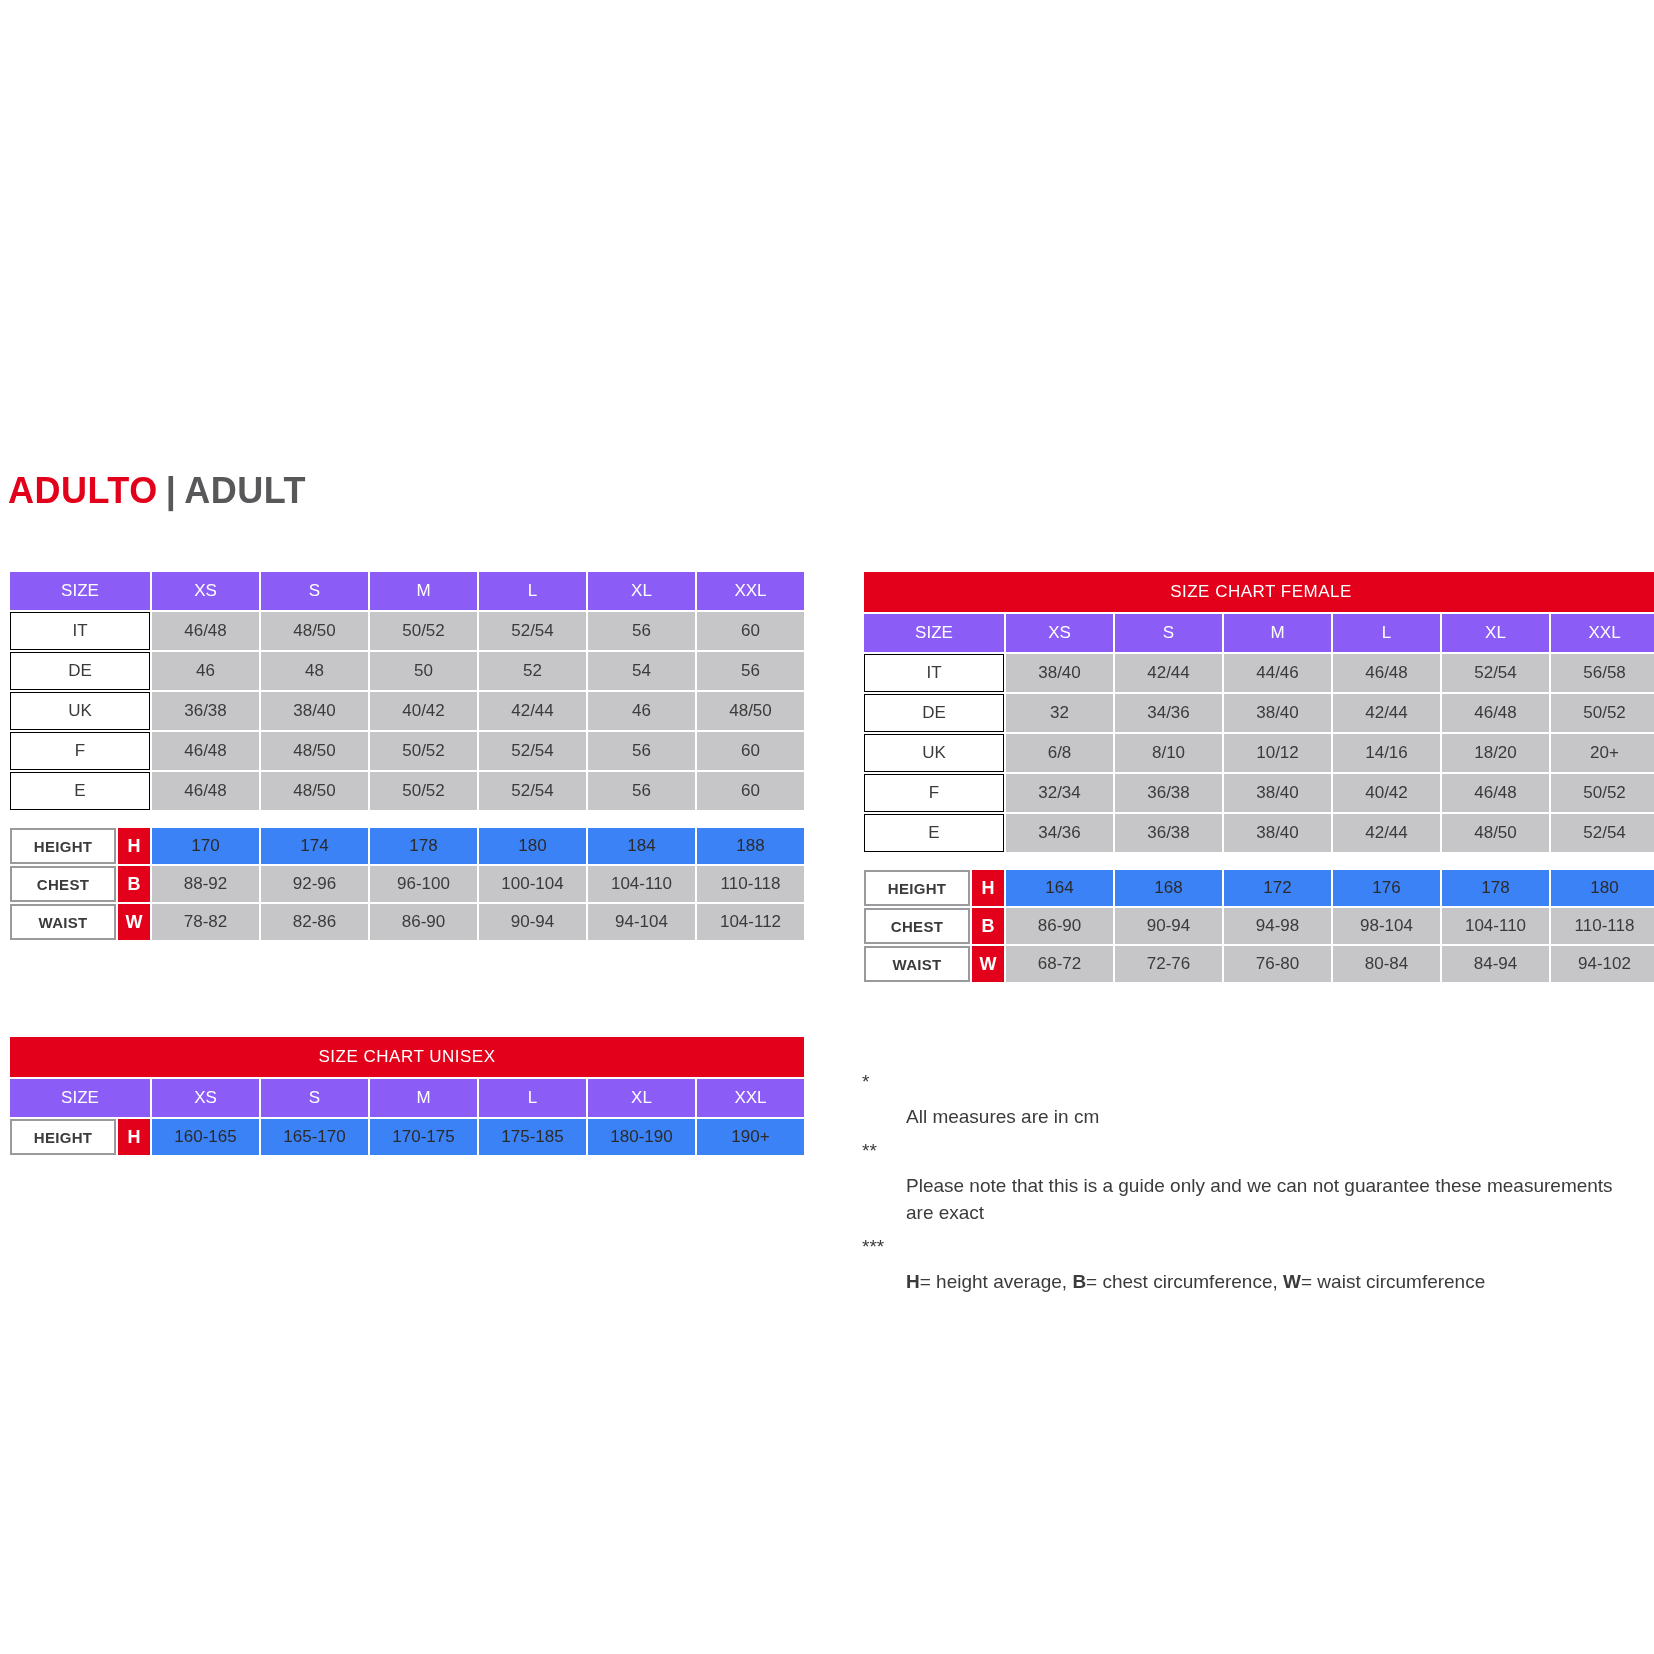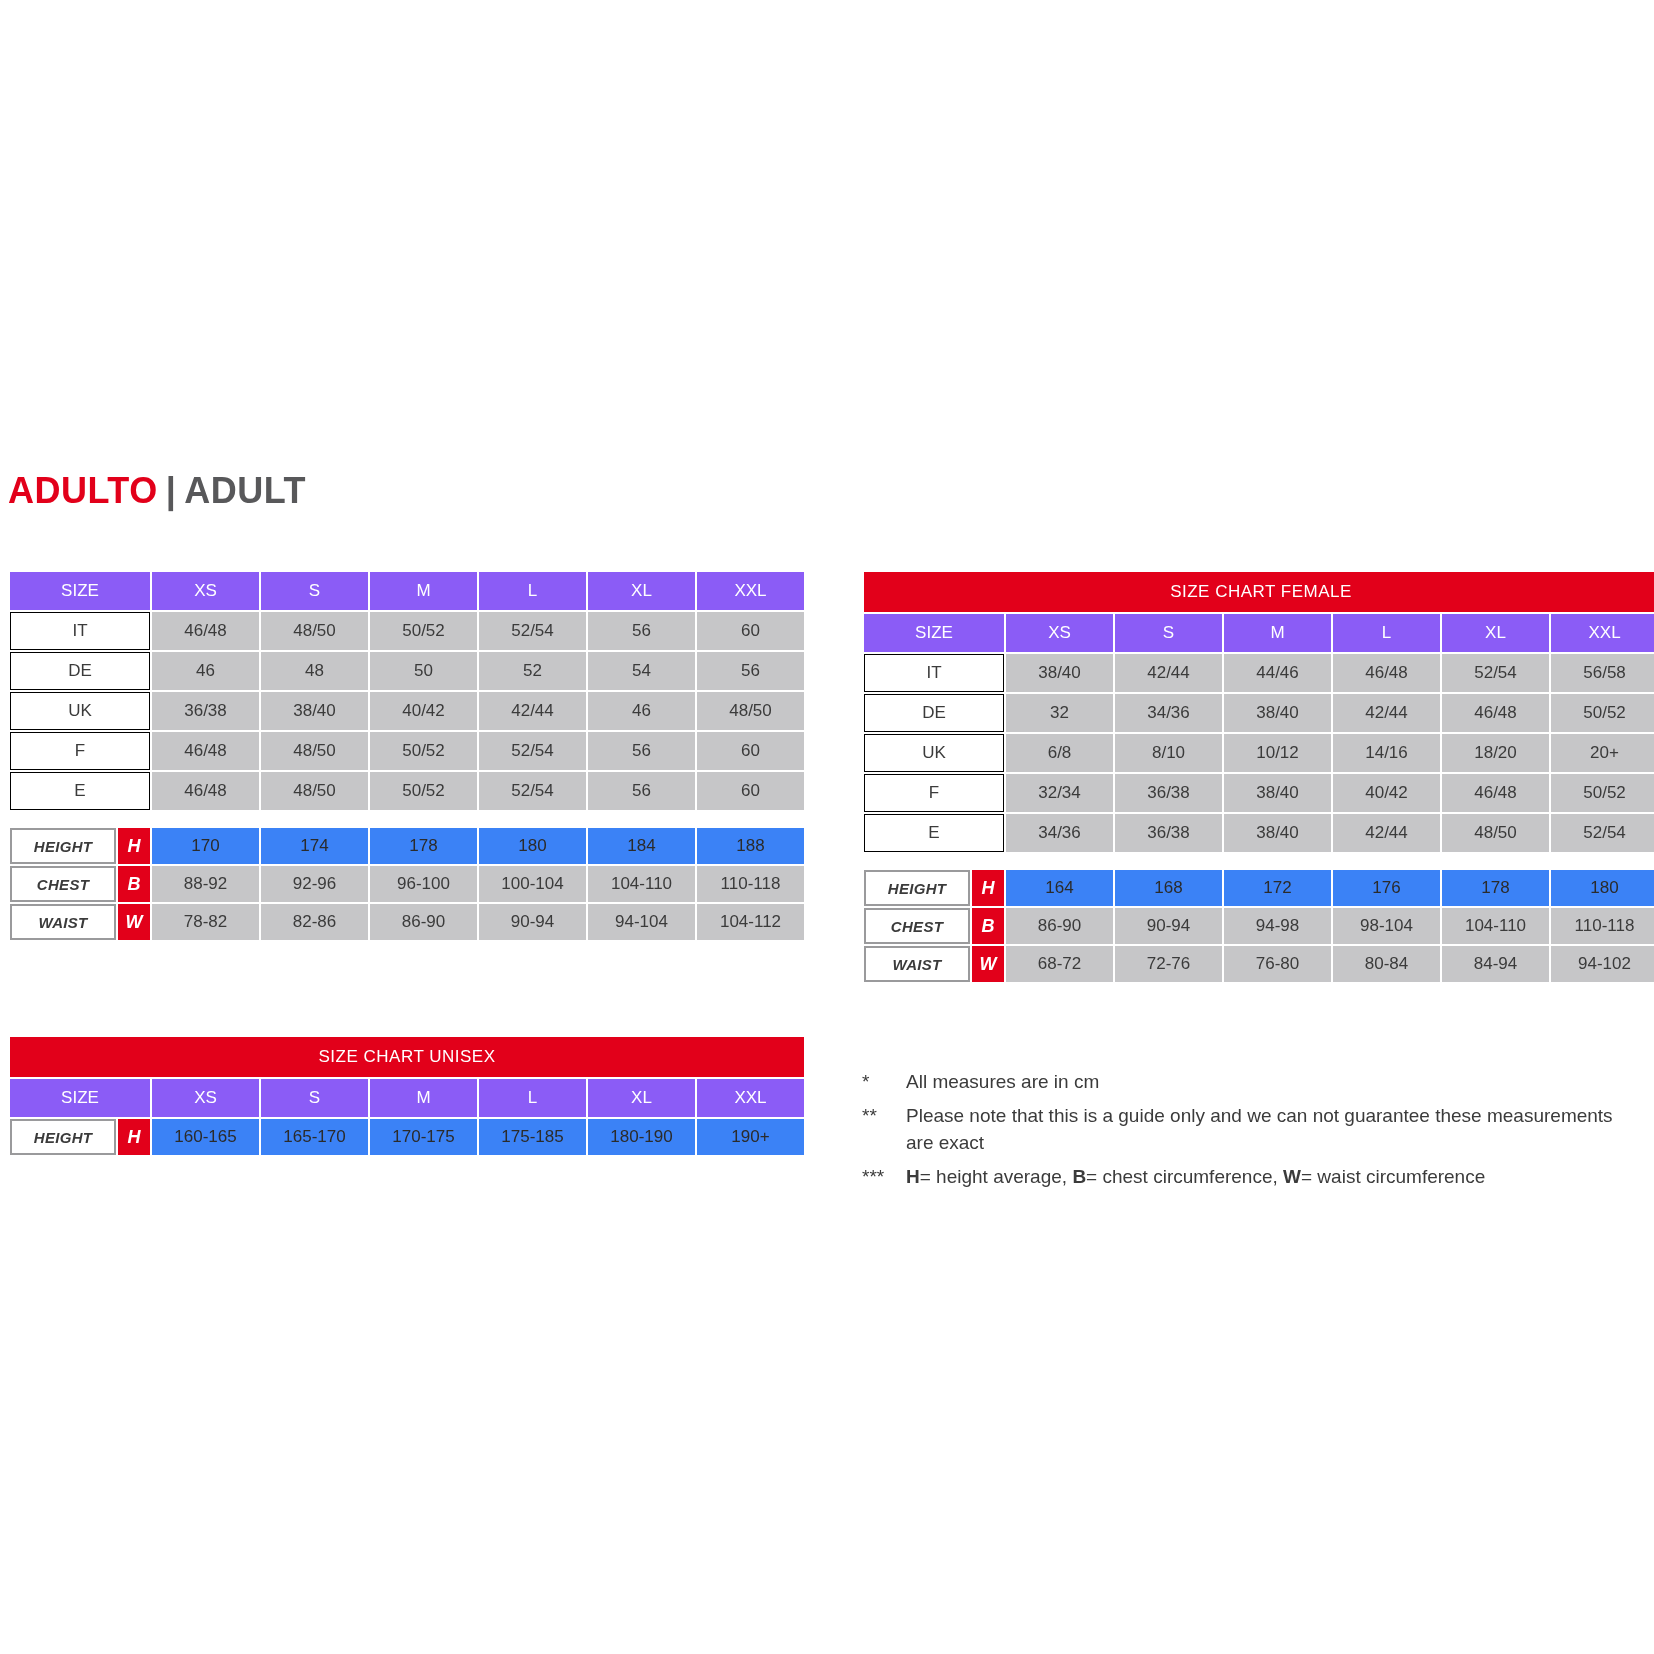--- a/index.html
+++ b/index.html
@@ -96,21 +96,21 @@
     font-size: 18px;
     font-weight: bold;
   }
   .tag-red {
     background: #e2001a;
     color: #ffffff !important;
     font-weight: bold;
     font-size: 18px;
     width: 32px;
   }
-  .pair-cell { padding: 0 !important; font-style: italic; }
+  .pair-cell { padding: 0 !important; }
   .pair {
     display: flex;
     align-items: stretch;
     height: 36px;
   }
   .pair > .lbl-box-grey {
     flex: 1 1 auto;
     display: flex;
     align-items: center;
     justify-content: center;
@@ -135,21 +135,21 @@
   }
   .note-row {
     display: flex;
     margin-bottom: 6px;
   }
   .note-star {
     width: 44px;
     flex: 0 0 44px;
     font-weight: normal;
   }
-  .note-txt { flex: 1 1 auto; }
+  .note-txt { flex: 1 1 auto; margin-top: 35px; }
   .note-txt b { font-weight: bold; }
 </style>
 </head>
 <body>
 
 <div class="page">
 
   <div class="title">
     <span class="it">ADULTO</span><span class="sep">|</span><span class="en">ADULT</span>
   </div>

